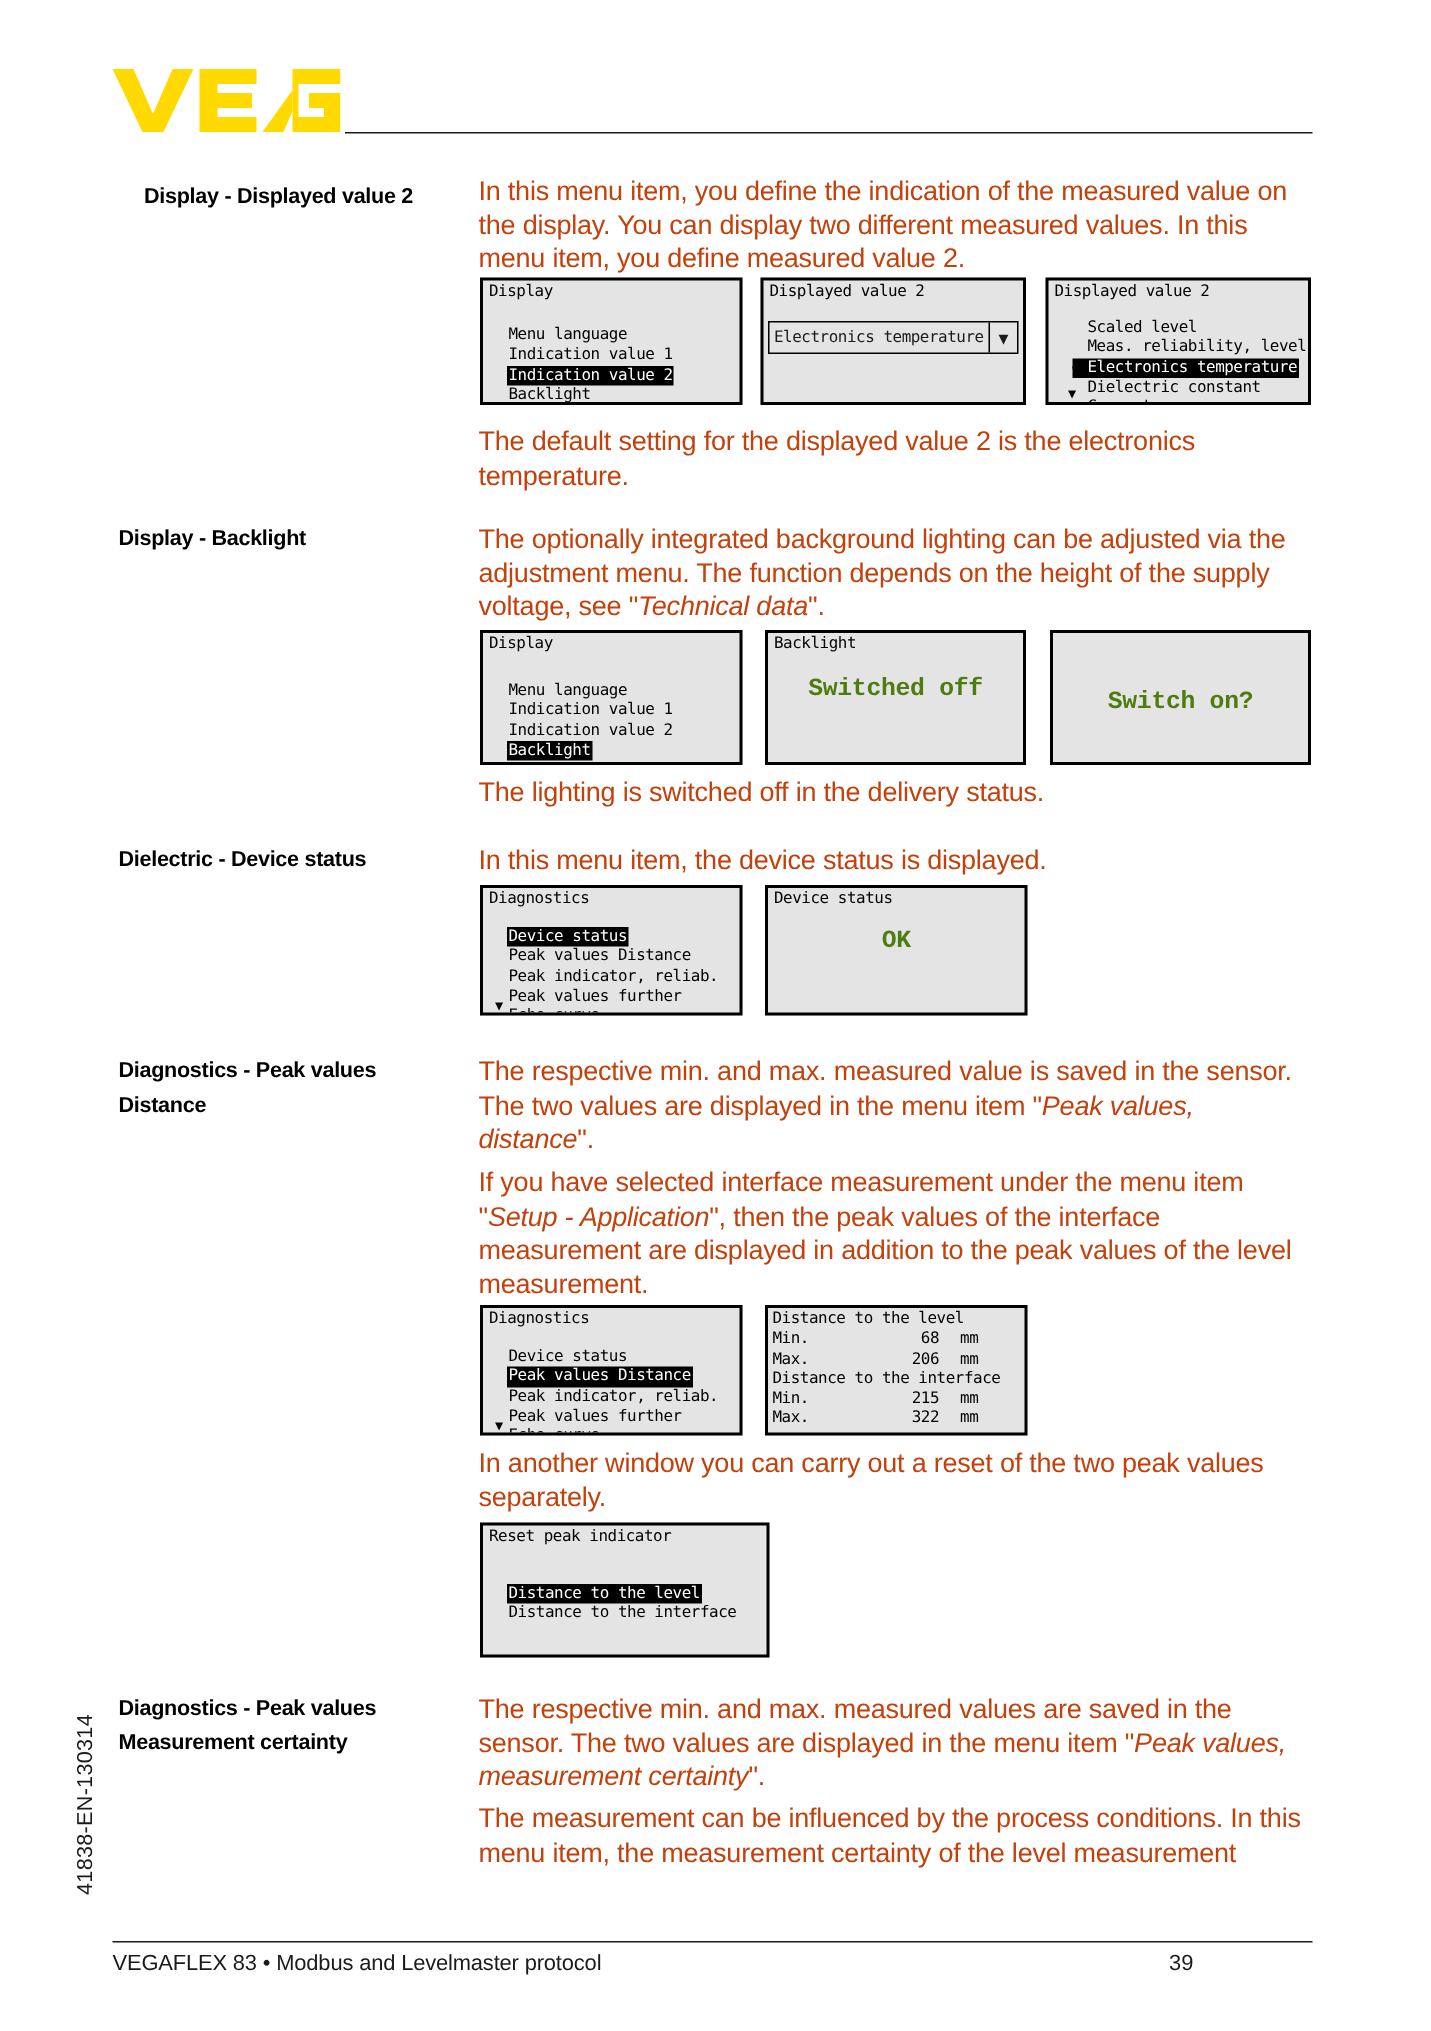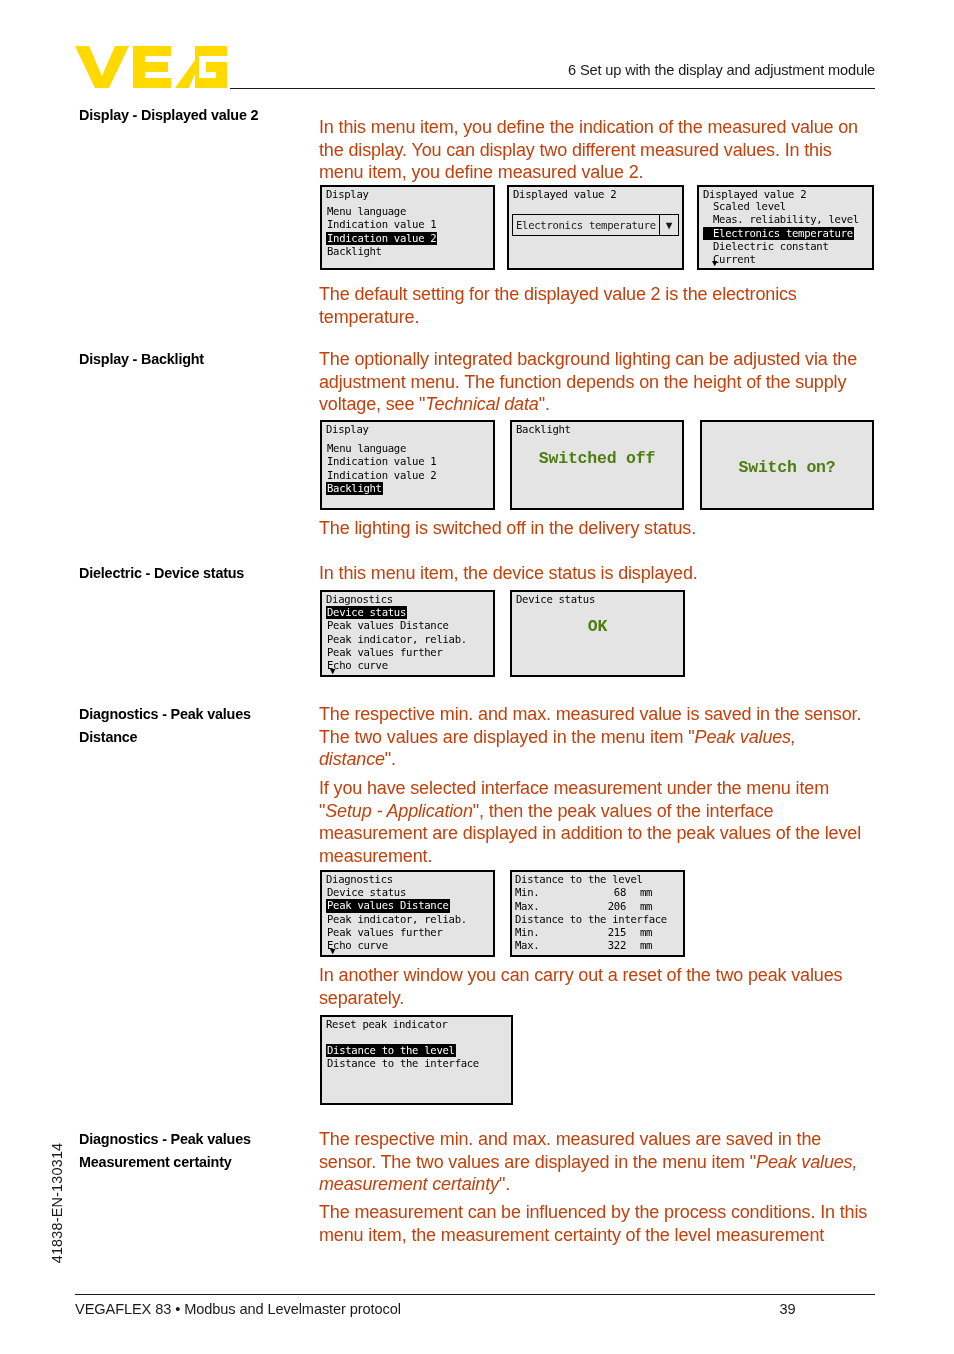--- a/index.html
+++ b/index.html
@@ -114,21 +114,21 @@
     position: absolute;
     left: 4px; top: 1px;
     font-size: 10.6px;
     line-height: 13px;
     color: #000;
     white-space: nowrap;
     letter-spacing: -0.3px;
   }
   .lcd ul {
     list-style: none;
-    margin: 0;
+    margin: 12px;
     padding: 0;
     position: absolute;
     left: 4px;
   }
   .lcd li {
     font-size: 10.6px;
     line-height: 13.3px;
     white-space: nowrap;
     letter-spacing: -0.3px;
     color: #000;
@@ -216,27 +216,26 @@
     <g fill="#FFD900">
       <polygon points="0,0 14,0 27,30 40,0 54,0 34,42 20,42"></polygon>
       <polygon points="58,0 96,0 96,10 70,10 70,16 93,16 93,26 70,26 70,32 96,32 96,42 58,42"></polygon>
       <path d="M120,0 L152,0 L152,10 L124,10 L124,32 L141,32 L141,26 L131,26 L131,16 L152,16 L152,42 L120,42 Z"></path>
       <polygon points="0,0 0,0 0,0"></polygon>
     </g>
     <g fill="#FFD900">
       <polygon points="100,42 114,42 120,28 120,14 100,42"></polygon>
     </g>
   </svg>
-  <div id="header-title">6 Set up with the display and adjustment module</div>
   <div id="header-rule"></div>
 </div>
 
 <div id="doc-number">41838-EN-130314</div>
 
-<div class="sec-label" style="top:104px;">Display - Displayed value 2</div>
+<div class="sec-label" style="top:120px;margin-left:17px;">Display - Displayed value 2</div>
 <div class="body-par" style="top:116px;">In this menu item, you define the indication of the measured value on the display. You can display two different measured values. In this menu item, you define measured value 2.</div>
 
 <div class="lcd" style="left:320px; top:185px; width:175px; height:85px;">
   <div class="title">Display</div>
   <ul style="top:18px;">
     <li>Menu language</li>
     <li>Indication value 1</li>
     <li class="sel">Indication value 2</li>
     <li>Backlight</li>
   </ul>

